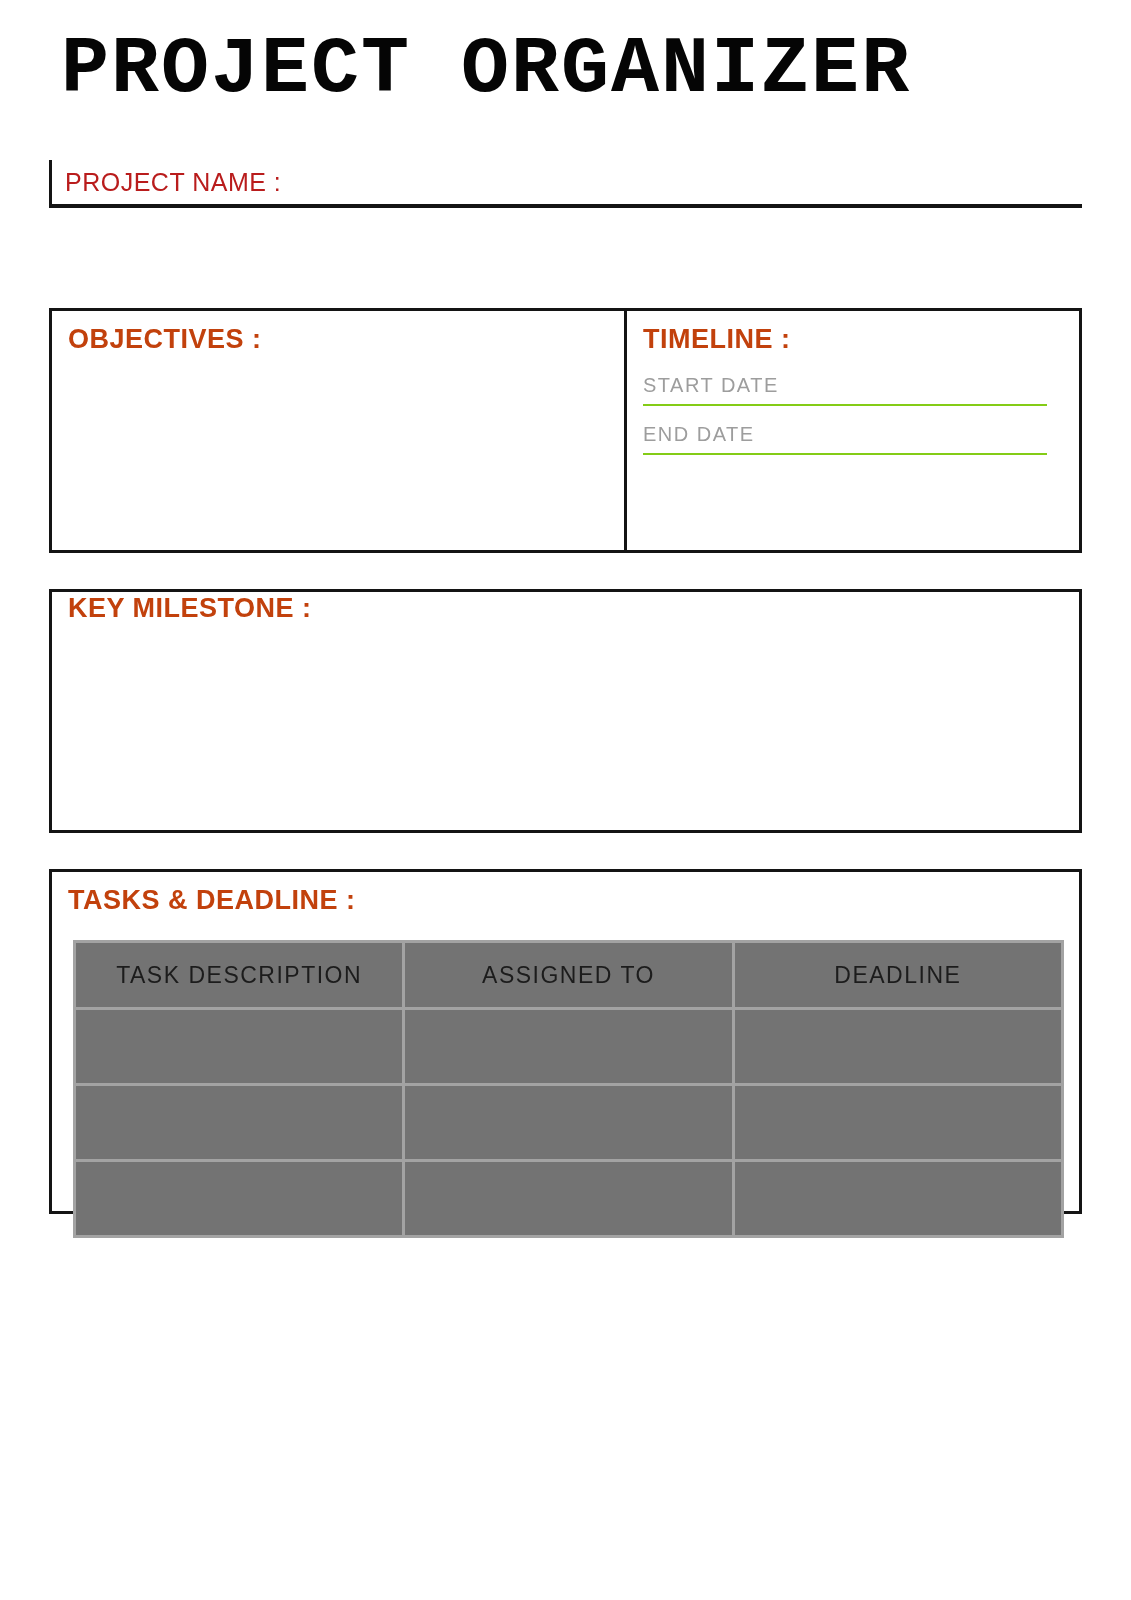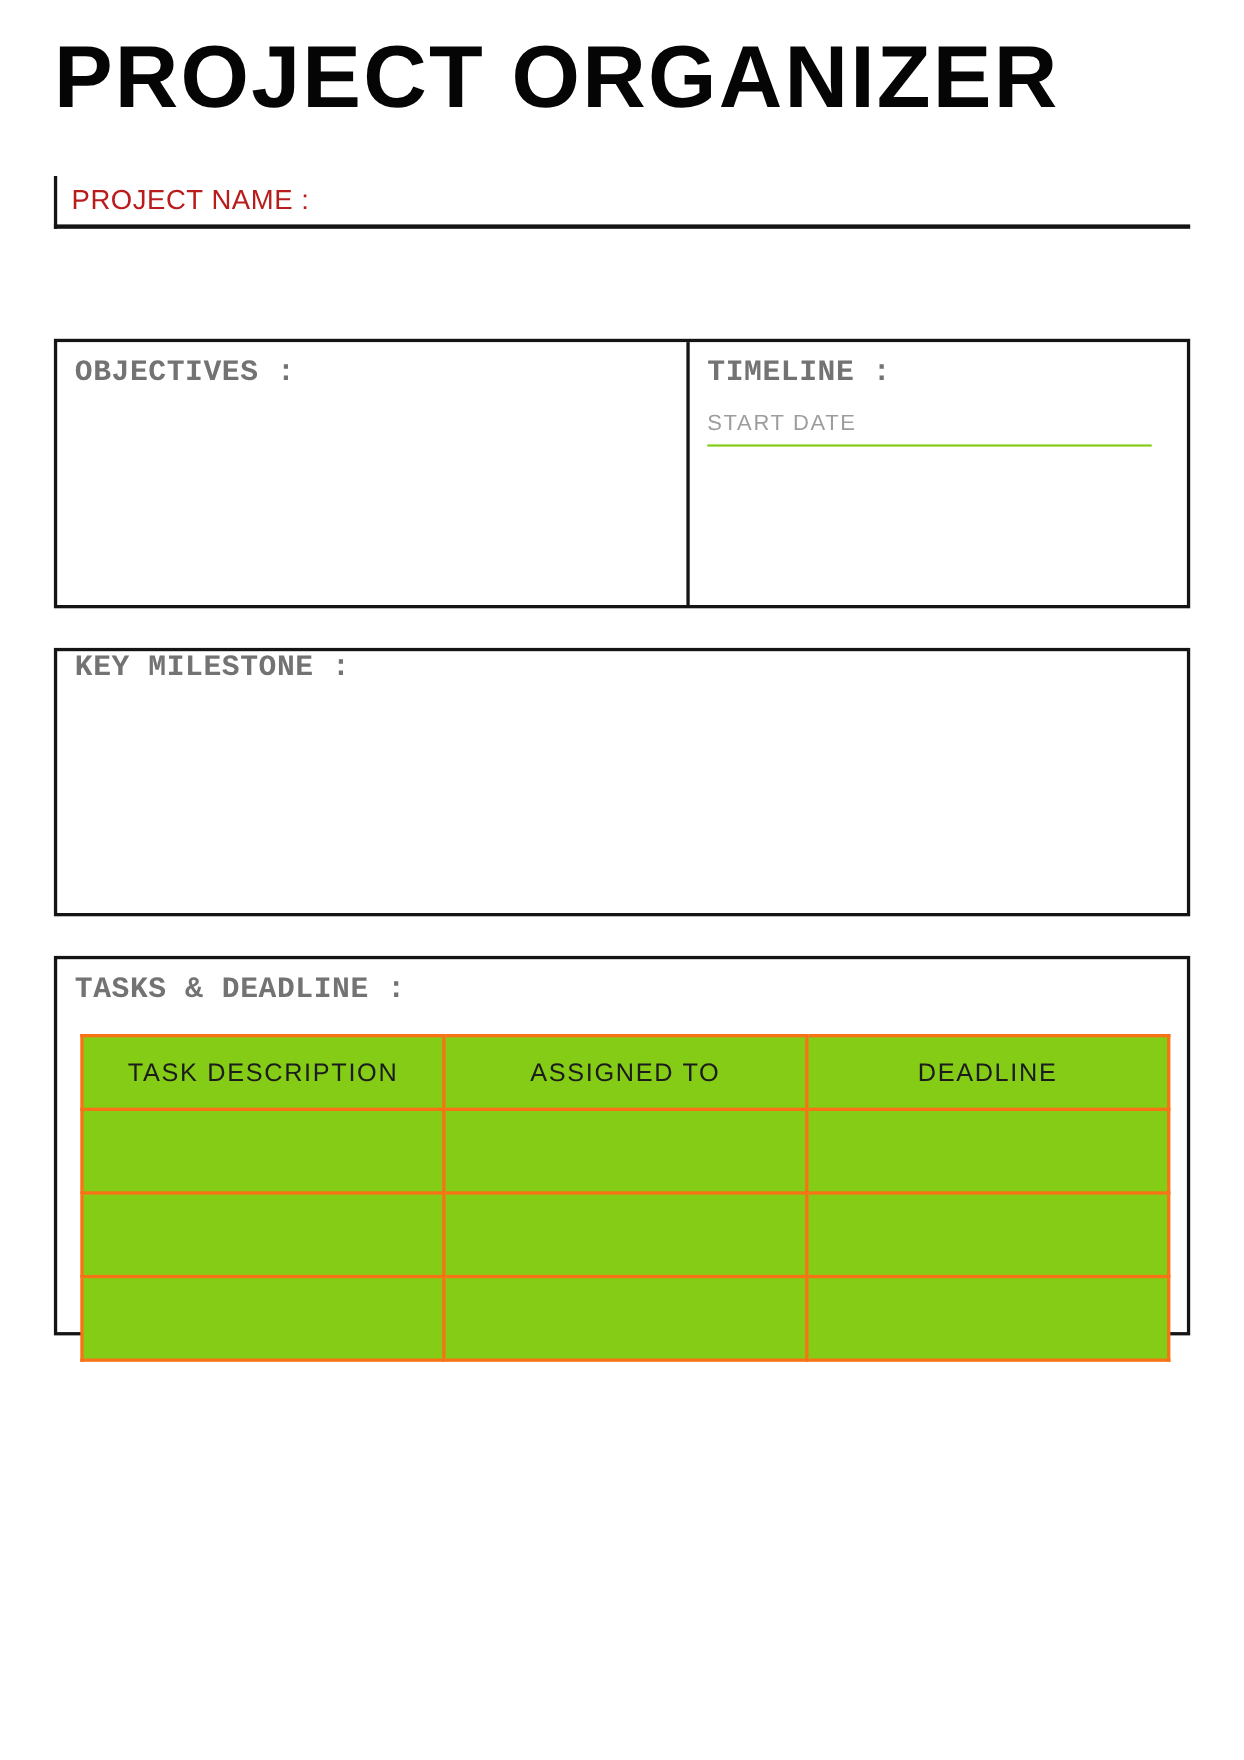--- a/index.html
+++ b/index.html
@@ -9,27 +9,28 @@
     position:relative;
     width:1131px; height:1600px;
     background:#ffffff;
     overflow:hidden;
   }
   .abs { position:absolute; left:49px; width:1033px; }
 
   
   .title {
     top:30px;
-    font-family:Liberation Sans, sans-serif;
+    font-family:Liberation Mono, monospace;
     font-weight:800;
     font-size:80px;
     line-height:1.0;
     letter-spacing:2px;
     color:#050505;
     white-space:nowrap;
+    margin-left:12px;
   }
 
   
   .field {
     border-left:3px solid #141414;
     border-bottom:4px solid #141414;
     display:flex; align-items:center;
     padding-left:13px;
     font-weight:400;
     font-size:25px;
@@ -37,23 +38,22 @@
     color:#b91c1c;
   }
   .field-name { top:160px; height:48px; }
   .field-manager { top:228px; height:50px; }
   .field-value { font-weight:400; margin-left:10px; }
 
   .section-label {
     font-weight:700;
     font-size:27px;
     letter-spacing:0.5px;
-    color:#737373;
+    color:#c2410c;
     line-height:1.25;
-    font-family:Liberation Mono, monospace;
   }
 
   
   .box { border:3px solid #141414; background:#ffffff; }
   .box-objectives { top:308px; height:245px; display:flex; }
   .pane-objectives { width:575px; border-right:3px solid #141414; padding:12px 16px; }
   .pane-timeline { flex:1; padding:12px 32px 12px 16px; }
   .date-group { margin-top:17px; }
   .date-label {
     font-size:20px;
@@ -68,21 +68,21 @@
   .box-milestone { top:589px; height:244px; padding:0 16px; }
 
   
   .box-tasks { top:869px; height:345px; padding:12px 16px; }
   .task-table {
     position:absolute; left:21px; top:68px;
     width:991px;
     border-collapse:collapse;
     table-layout:fixed;
   }
-  .task-table th, .task-table td { border:3px solid #f97316; background:#84cc16;margin-left:33px; }
+  .task-table th, .task-table td { border:3px solid #a3a3a3; background:#737373;margin-left:33px; }
   .task-table th {
     height:67px;
     font-weight:400;
     font-size:23px;
     letter-spacing:1.5px;
     color:#1c1c1c;
     text-align:center;
     vertical-align:middle;
   }
   .task-table td { height:76px; font-size:20px; padding:4px 10px; }
@@ -108,20 +108,26 @@
   <div class="abs box box-objectives">
     <div class="pane-objectives">
       <div class="section-label">OBJECTIVES :</div>
       <div></div>
     </div>
     <div class="pane-timeline">
       <div class="section-label">TIMELINE :</div>
       <div class="date-group">
         <div class="date-label">
           <span>START DATE</span>
+          <span class="date-value"></span>
+        </div>
+      </div>
+      <div class="date-group">
+        <div class="date-label">
+          <span>END DATE</span>
           <span class="date-value"></span>
         </div>
       </div>
     </div>
   </div>
 
   <div class="abs box box-milestone">
     <div class="section-label">KEY MILESTONE :</div>
     <div></div>
   </div>

